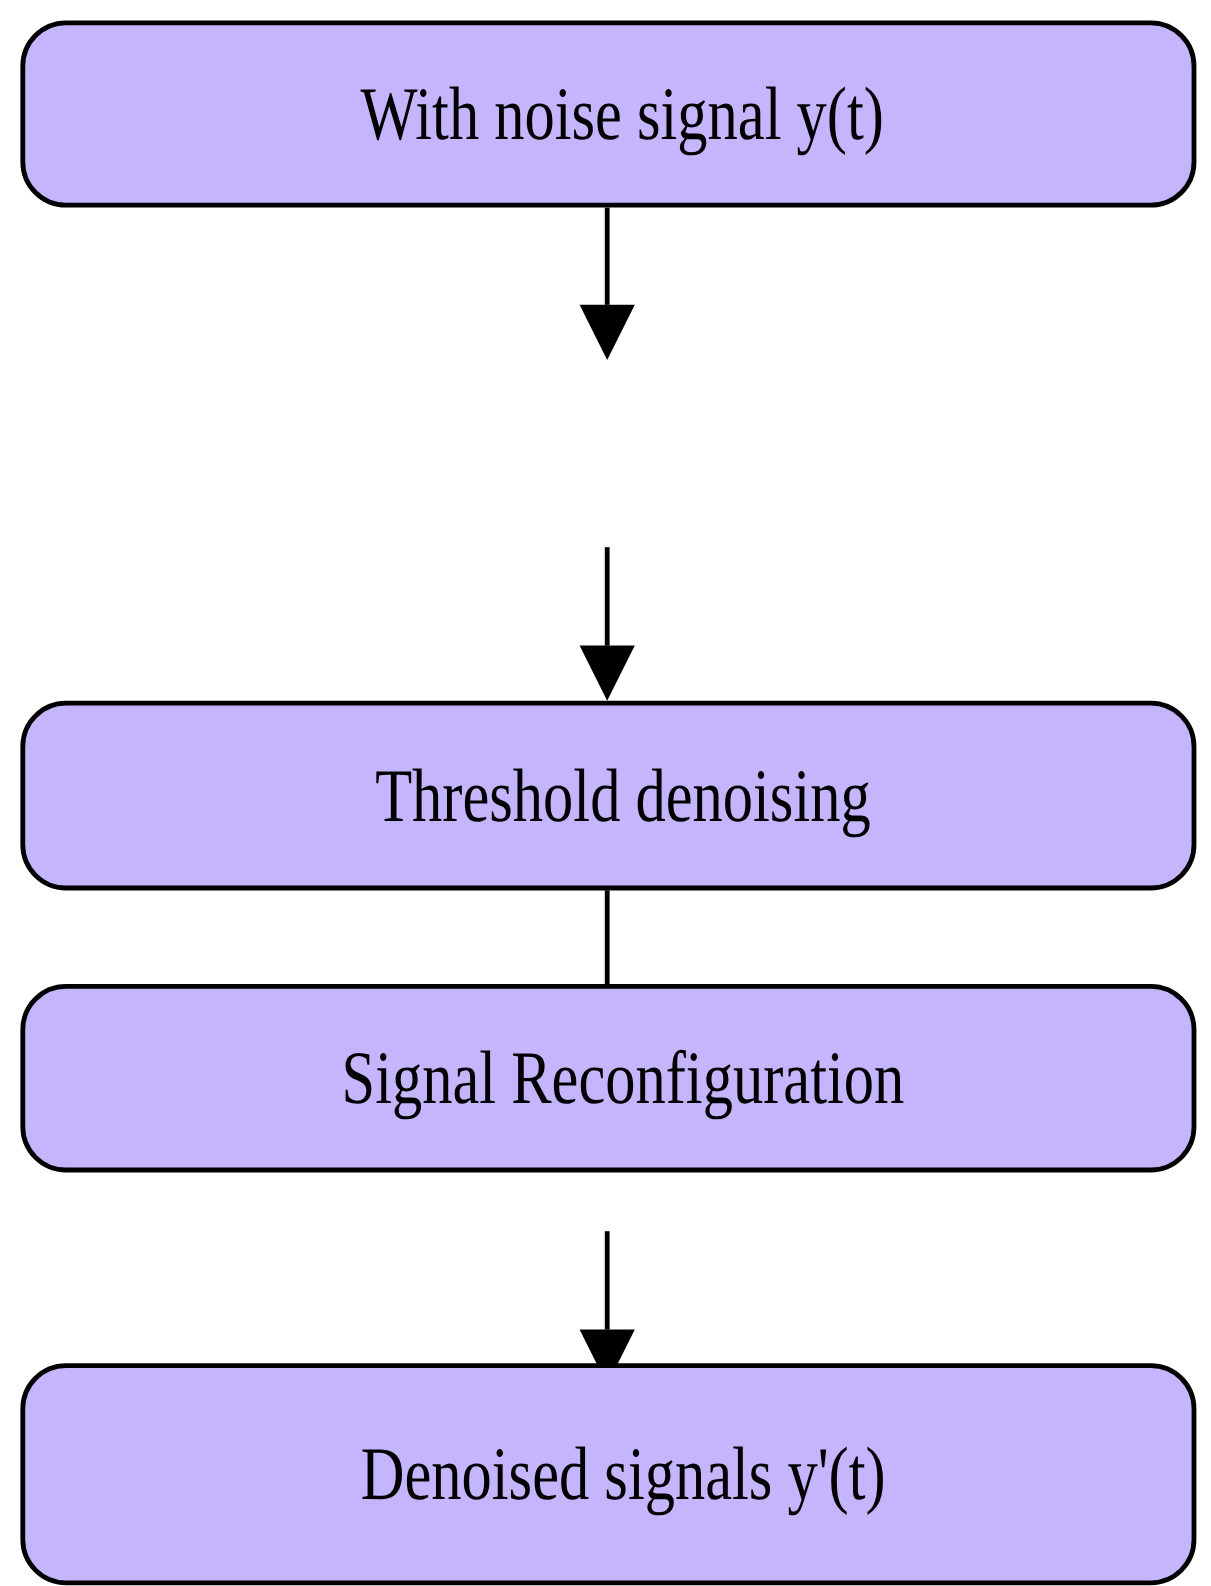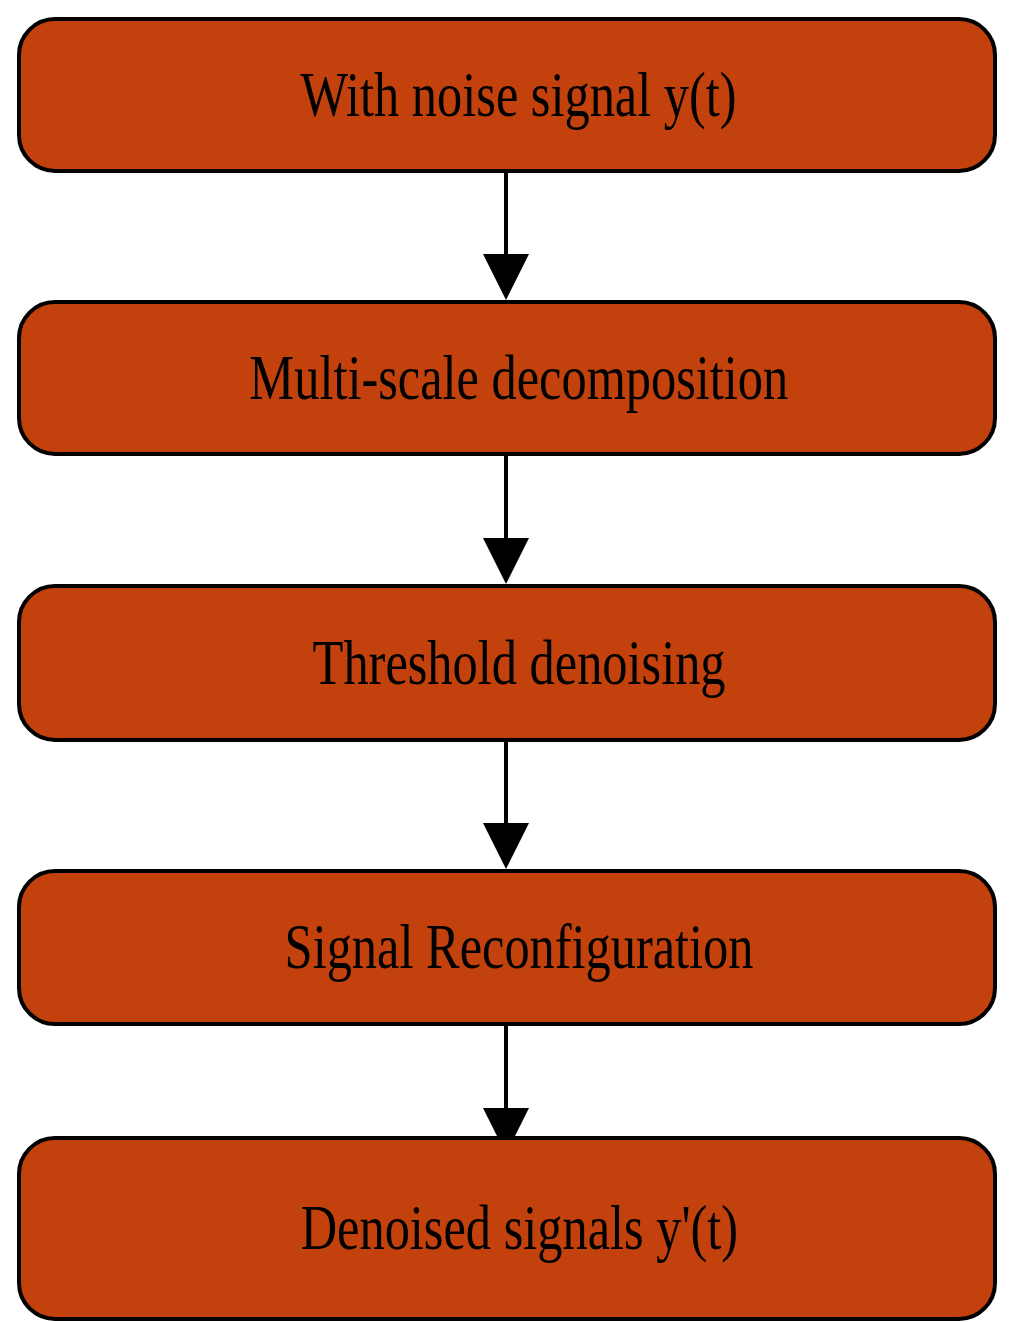--- a/index.html
+++ b/index.html
@@ -20,21 +20,21 @@
     height: 1322px;
     background: #ffffff;
   }
 
   
   .node {
     position: absolute;
     left: 17px;
     width: 980px;
     box-sizing: border-box;
-    background: #c2410c;
+    background: #c4b5fd;
     border: 4px solid #000000;
     border-radius: 38px;
     display: flex;
     align-items: center;
     justify-content: center;
     padding-left: 24px;
   }
 
   .node-label {
     color: #000000;
@@ -46,21 +46,21 @@
     white-space: nowrap;
     text-align: center;
     
     transform: scaleX(0.80);
     transform-origin: center center;
   }
 
   .node-1 { top: 17px;   height: 156px; }
   .node-2 { top: 300px;  height: 156px; }
   .node-3 { top: 584px;  height: 158px; justify-content: center; }
-  .node-4 { top: 869px;  height: 157px; }
+  .node-4 { top: 820px;  height: 157px; }
   .node-5 { top: 1136px; height: 185px; }
 
   
   .connector {
     position: absolute;
     left: 483px;      
     width: 46px;
   }
   .connector .stem {
     position: absolute;
@@ -102,23 +102,20 @@
 
   <div class="node node-1">
     <span class="node-label">With noise signal y(t)</span>
   </div>
 
   <div class="connector conn-1">
     <div class="stem"></div>
     <div class="head"></div>
   </div>
 
-  <div class="node node-2">
-    <span class="node-label">Multi-scale decomposition</span>
-  </div>
 
   <div class="connector conn-2">
     <div class="stem"></div>
     <div class="head"></div>
   </div>
 
   <div class="node node-3">
     <span class="node-label">Threshold denoising</span>
   </div>
 

